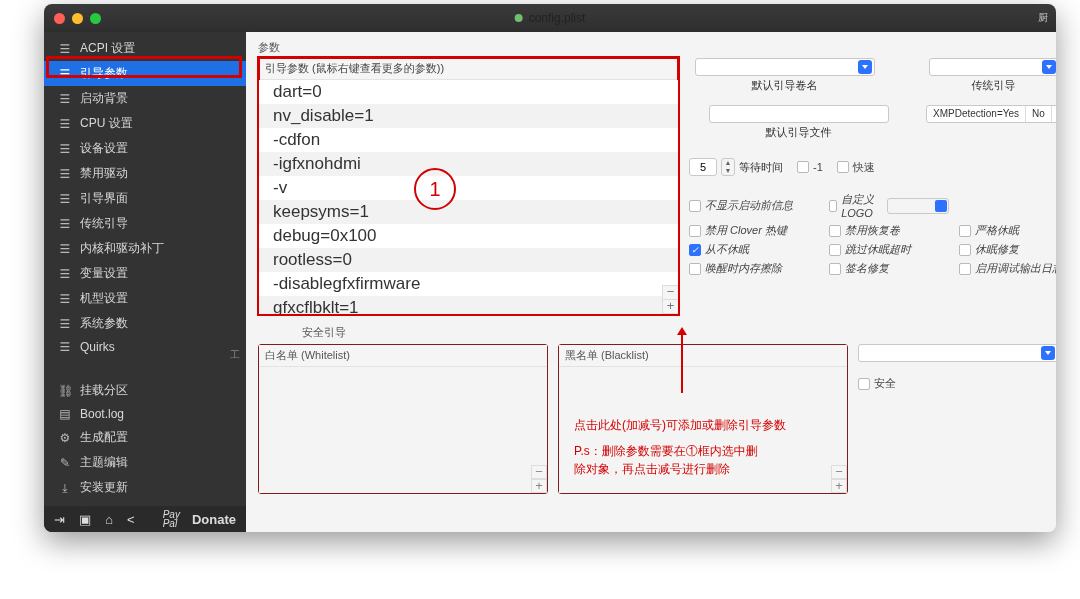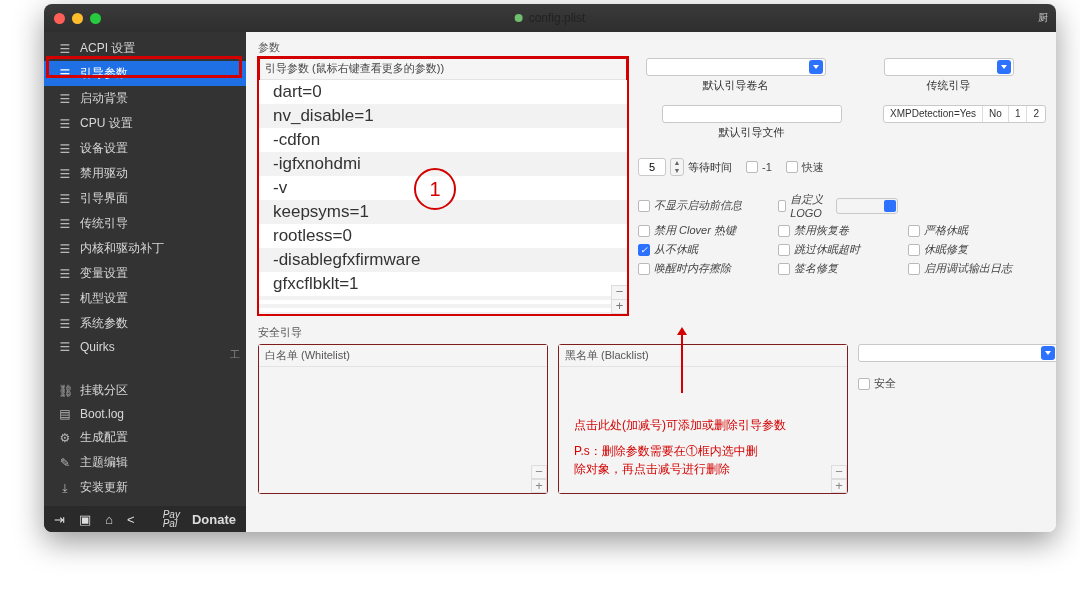--- a/index.html
+++ b/index.html
@@ -24,21 +24,21 @@
   .side-highlight { position:absolute; border:3px solid #d40000; left:2px; width:196px; pointer-events:none;}
   .side-tool-right { color:#888; font-size:10px; position:absolute; right:6px;}
   .side-bottom { height:26px; background:#2a2a2a; display:flex; align-items:center; gap:14px; padding:0 10px; color:#ddd; font-size:13px;}
   .side-bottom .spacer{flex:1;}
   .donate { font-size:10px; line-height:9px; display:flex; flex-direction:column; align-items:flex-end; margin-right:-2px;}
   
   .main { flex:1; overflow:hidden; padding:8px 10px 8px 12px; font-size:11px; color:#333;}
   .row-top { display:flex; gap:10px; align-items:flex-start;}
   .section-label { font-size:11px; margin-bottom:2px; color:#555;}
   .panel { border:1px solid #d5d5d5; border-radius:3px; background:#fff;}
-  .args-wrap { position:relative; width:370px;}
+  .args-wrap { position:relative; width:421px;}
   .args-wrap .red-callout { position:absolute; inset:-2px; border:3px solid #d40000; pointer-events:none;}
   .args-header { background:#f5f5f5; padding:3px 6px; font-size:11px; color:#444; border-bottom:1px solid #e3e3e3;}
   .args-body { height:234px; overflow:hidden; position:relative;}
   .arg-row { padding:2px 14px; font-size:17px; color:#333;}
   .arg-row:nth-child(odd){background:#fff;} .arg-row:nth-child(even){background:#f2f2f2;}
   .pm { position:absolute; right:0; bottom:0; width:16px; display:flex; flex-direction:column; border-left:1px solid #ddd; border-top:1px solid #ddd;}
   .pm div{height:14px; font-size:13px; line-height:12px; text-align:center; color:#777; background:#f5f5f5; border-bottom:1px solid #ddd; cursor:pointer;}
   .circle-num { position:absolute; left:155px; top:110px; width:42px; height:42px; border:2px solid #d40000; border-radius:50%; color:#d40000; display:flex; align-items:center; justify-content:center; font-size:20px; pointer-events:none;}
   .right-col { flex:1; display:flex; flex-direction:column; gap:12px;}
   .rc-row { display:flex; gap:18px;}
@@ -56,21 +56,21 @@
   .check-row { display:flex; gap:14px; align-items:center; margin-top:2px;}
   .chk { display:flex; align-items:center; gap:4px; font-size:11px; color:#444;}
   .chk .box{width:12px;height:12px;border:1px solid #b9b9b9;border-radius:2px;background:#fff;display:flex;align-items:center;justify-content:center;font-size:9px;color:#fff;}
   .chk .box.checked{background:#2d72ff;border-color:#2d72ff;}
   .grid3 { display:grid; grid-template-columns: 130px 120px 130px; gap:4px 10px; margin-top:4px;font-style:italic;}
   .combo-sm { width:100px; height:16px; border:1px solid #c9c9c9; border-radius:3px; display:flex; justify-content:flex-end; align-items:center; padding-right:1px;}
   .combo-sm::after{content:"";width:12px;height:12px;background:#2d72ff;border-radius:2px;}
   
   .row-bottom { display:flex; gap:10px; margin-top:10px; align-items:flex-start;}
   .sec-boot { flex:1; display:flex; flex-direction:column;}
-  .sec-boot .section-label{margin-bottom:4px;}
+  .sec-boot .section-label{margin-bottom:4px;margin-left:44px;}
   .lists-row { display:flex; gap:10px;}
   .list-panel { position:relative; flex:0 0 290px; height:150px; border:1px solid #7f1d1d; border-radius:3px; background:#fff; display:flex; flex-direction:column;}
   .list-panel .hdr { background:#f5f5f5; padding:3px 6px; font-size:11px; border-bottom:1px solid #e3e3e3; color:#555;}
   .list-panel .body { flex:1;}
   .list-panel .pm2 { position:absolute; right:0; bottom:0; width:16px; display:flex; flex-direction:column;}
   .list-panel .pm2 div{height:14px;font-size:13px;line-height:12px;text-align:center;color:#888;background:#f5f5f5;border:1px solid #ddd;}
   .right-narrow { width:210px; display:flex; flex-direction:column; gap:14px; align-items:flex-start;}
   
   .anno-arrow { position:absolute; left:637px; top:329px; width:2px; height:60px; background:#d40000; pointer-events:none;}
   .anno-arrow::before{content:"";position:absolute;top:-6px;left:-4px;border-left:5px solid transparent;border-right:5px solid transparent;border-bottom:8px solid #d40000;}
@@ -201,20 +201,21 @@
           <div class="panel args-wrap">
             <div class="red-callout"></div>
             <div class="args-header">引导参数 (鼠标右键查看更多的参数))</div>
             <div class="args-body">
               <div class="arg-row">dart=0</div>
               <div class="arg-row">nv_disable=1</div>
               <div class="arg-row">-cdfon</div>
               <div class="arg-row">-igfxnohdmi</div>
               <div class="arg-row">-v</div>
               <div class="arg-row">keepsyms=1</div>
+              <div class="arg-row">debug=0x100</div>
               <div class="arg-row">rootless=0</div>
               <div class="arg-row">-disablegfxfirmware</div>
               <div class="arg-row">gfxcflbklt=1</div>
               <div class="arg-row"></div>
               <div class="arg-row"></div>
               <div class="arg-row"></div>
               <div class="arg-row"></div>
               <div class="arg-row"></div>
               <div class="arg-row"></div>
               <div class="arg-row"></div>

